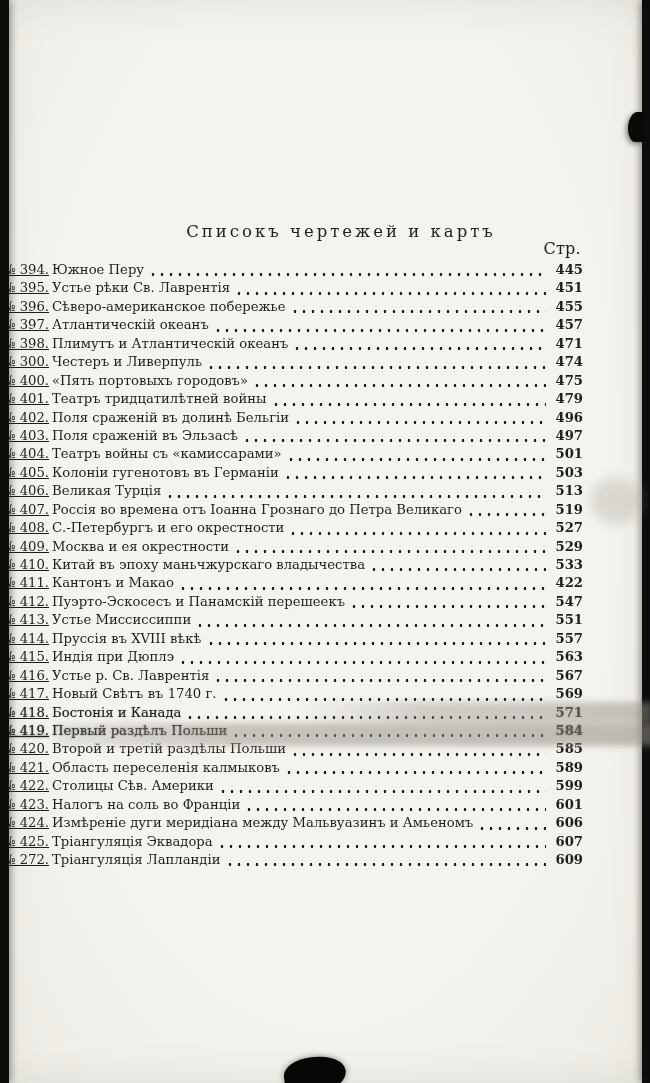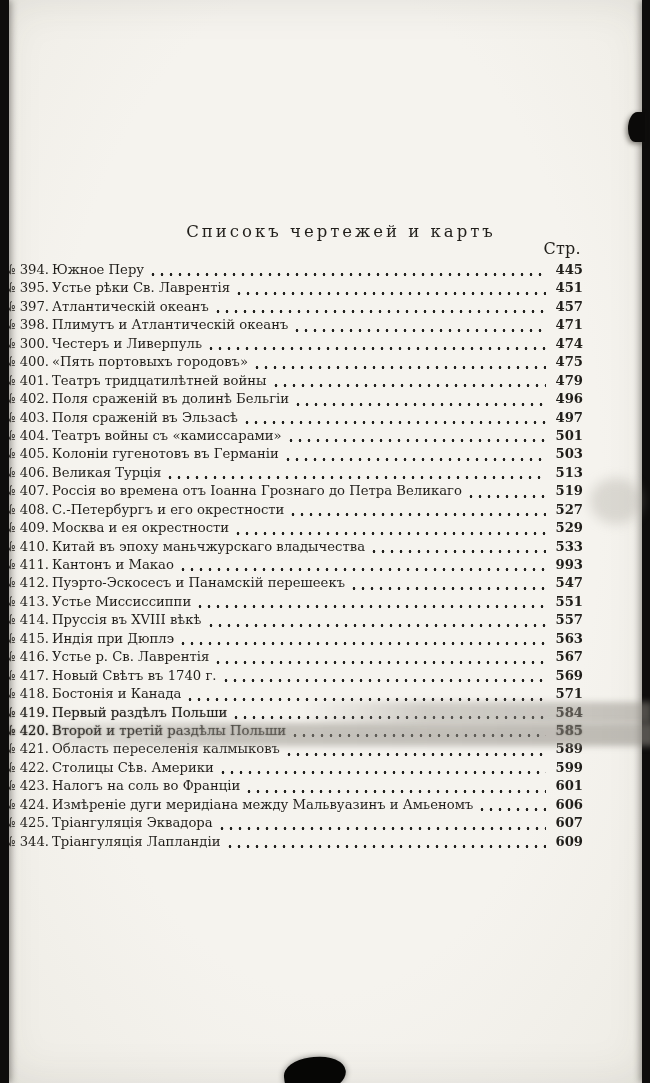--- a/index.html
+++ b/index.html
@@ -31,21 +31,21 @@
   }
   .toc{
     position:absolute;top:261px;left:3px;right:67px;
   }
   .row{
     display:flex;align-items:center;height:18.45px;line-height:18.45px;
     font-size:13.2px;white-space:nowrap;
   }
   .row:nth-child(26){text-shadow:0 0 1.6px rgba(45,42,38,.85);} 
   .row:nth-child(25){text-shadow:0 0 1px rgba(60,56,50,.5);}    
-  .num{flex:0 0 49px;}
+  .num{flex:0 0 49px;text-decoration:underline;}
   .t{flex:0 0 auto;padding-right:4px;}
   .leader{
     flex:1 1 auto;height:14px;margin:0 3px 0 2px;align-self:flex-end;
     background-image:radial-gradient(circle at 3px 9.5px, #232220 1.15px, rgba(0,0,0,0) 1.6px);
     background-size:9px 14px;background-repeat:repeat-x;
   }
   .pg{flex:0 0 34px;text-align:right;font-weight:bold;}
 </style>
 </head>
 <body>
@@ -63,20 +63,26 @@
       <span class="leader"></span>
       <span class="pg">445</span>
     </div>
     <div class="row">
       <span class="num">№ 395.</span>
       <span class="t">Устье рѣки Св. Лаврентія</span>
       <span class="leader"></span>
       <span class="pg">451</span>
     </div>
     <div class="row">
+      <span class="num">№ 396.</span>
+      <span class="t">Сѣверо-американское побережье</span>
+      <span class="leader"></span>
+      <span class="pg">455</span>
+    </div>
+    <div class="row">
       <span class="num">№ 397.</span>
       <span class="t">Атлантическій океанъ</span>
       <span class="leader"></span>
       <span class="pg">457</span>
     </div>
     <div class="row">
       <span class="num">№ 398.</span>
       <span class="t">Плимутъ и Атлантическій океанъ</span>
       <span class="leader"></span>
       <span class="pg">471</span>
@@ -150,21 +156,21 @@
     <div class="row">
       <span class="num">№ 410.</span>
       <span class="t">Китай въ эпоху маньчжурскаго владычества</span>
       <span class="leader"></span>
       <span class="pg">533</span>
     </div>
     <div class="row">
       <span class="num">№ 411.</span>
       <span class="t">Кантонъ и Макао</span>
       <span class="leader"></span>
-      <span class="pg">993</span>
+      <span class="pg">422</span>
     </div>
     <div class="row">
       <span class="num">№ 412.</span>
       <span class="t">Пуэрто-Эскосесъ и Панамскій перешеекъ</span>
       <span class="leader"></span>
       <span class="pg">547</span>
     </div>
     <div class="row">
       <span class="num">№ 413.</span>
       <span class="t">Устье Миссиссиппи</span>
@@ -237,21 +243,21 @@
       <span class="leader"></span>
       <span class="pg">606</span>
     </div>
     <div class="row">
       <span class="num">№ 425.</span>
       <span class="t">Тріангуляція Эквадора</span>
       <span class="leader"></span>
       <span class="pg">607</span>
     </div>
     <div class="row">
-      <span class="num">№ 344.</span>
+      <span class="num">№ 272.</span>
       <span class="t">Тріангуляція Лапландіи</span>
       <span class="leader"></span>
       <span class="pg">609</span>
     </div>
   </div>
 
 <div class="edge-left"></div>
 <div class="edge-right"></div>
 <div class="corner-mark"></div>
 <div class="smudge-band-1"></div>

